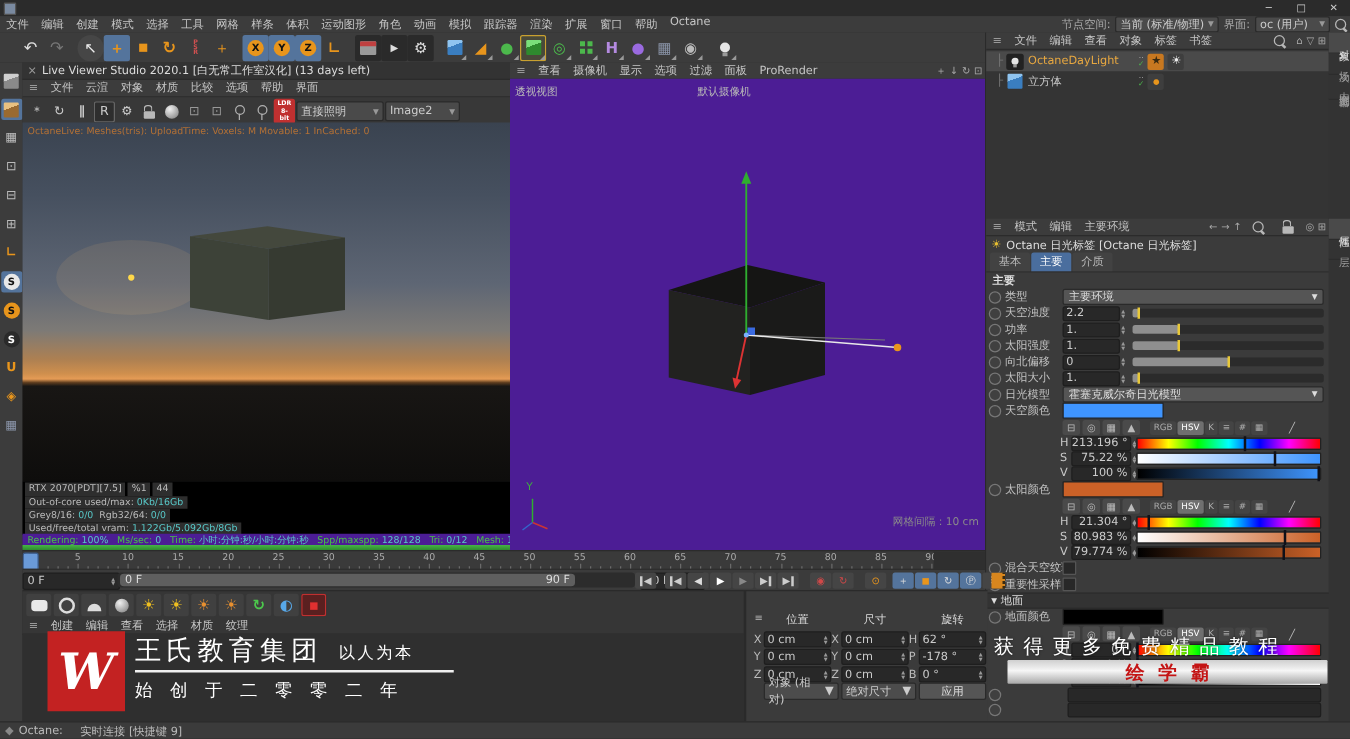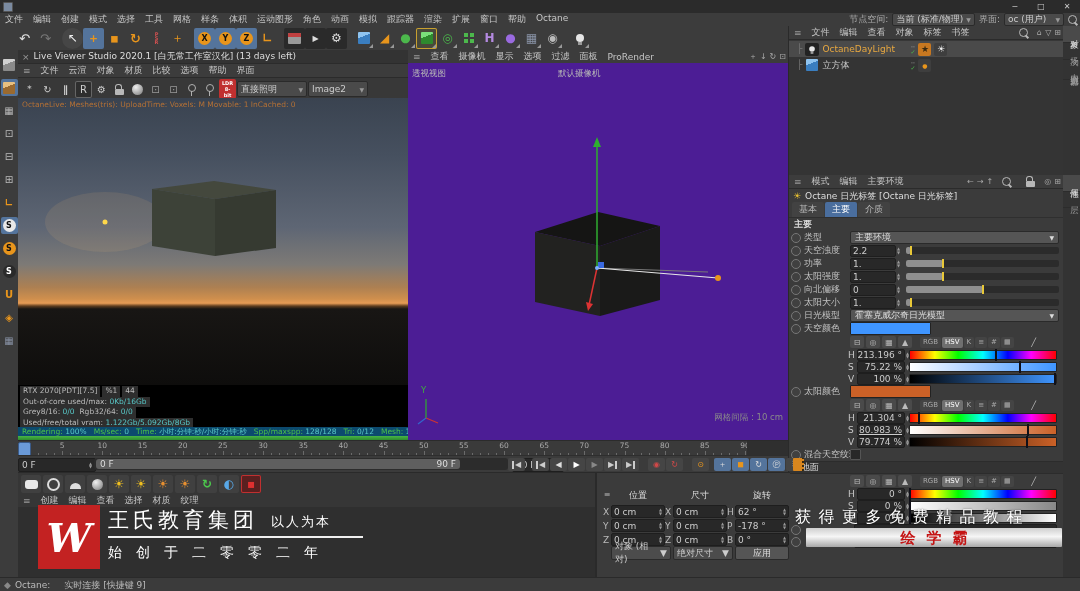--- a/index.html
+++ b/index.html
@@ -55,21 +55,21 @@
   
   .lv{left:18px;top:50px;width:390px;height:390px;background:#383838;border-right:2px solid #2a2a2a}
   .lv-tab{height:13px;background:#333;display:flex;align-items:center;gap:4px;padding-left:4px;border-bottom:1px solid #2b2b2b}
   .lv-menu,.pm{height:13px;display:flex;align-items:center;background:#3c3c3c;border-bottom:1px solid #2b2b2b}
   .lv-tools{height:22px;display:flex;align-items:center;gap:1px;padding-left:3px;background:#383838}
   .lv-img{position:absolute;left:0;top:48px;width:390px;height:287px;overflow:hidden;
     background:linear-gradient(180deg,#3a4350 0%,#46505f 20%,#5e6674 45%,#7d7a76 58%,#ad8052 66%,#cf8f4d 70%,#e59b55 71.5%,#5e3d1f 72.5%,#181614 73.5%,#0e0d0c 100%)}
   .lv-stats{position:absolute;left:0;top:335px;width:390px;height:42px;background:#000;font-size:7.5px;line-height:10.5px;padding-top:1px}
   .lv-stats .row{display:inline-block;background:#2e2e2e;margin:0 0 0 2px;padding:0 3px;white-space:nowrap;color:#bbb}
   .lv-stats .cy{color:#58c8c8}
-  .lv-rline{position:absolute;left:0;top:377px;width:390px;height:9px;background:#0c4a6e;font-size:7.5px;display:flex;gap:7px;align-items:center;padding-left:4px;white-space:nowrap}
+  .lv-rline{position:absolute;left:0;top:377px;width:390px;height:9px;background:#4c1d95;font-size:7.5px;display:flex;gap:7px;align-items:center;padding-left:4px;white-space:nowrap}
   .lv-rline b{color:#4ac04a;font-weight:normal}
   .lv-rline i{color:#58c8c8;font-style:normal}
   .lv-bar{position:absolute;left:0;top:386px;width:390px;height:4px;background:linear-gradient(180deg,#46b546,#2e8a2e)}
   .lv-orange{position:absolute;left:4px;top:50px;color:#c87830;font-size:7.5px;white-space:nowrap;opacity:.85}
   
   .vp{left:408px;top:50px;width:380px;height:390px;background:#3c3c3c}
   .vp-canvas{position:absolute;left:0;top:13px;width:380px;height:377px;background:#4c1d95}
   .hud{position:absolute;color:#b8b8b8;font-size:8.5px}
   .vp-right-ics{position:absolute;right:2px;top:0;height:13px;display:flex;align-items:center;gap:3px;color:#aaa;font-size:8px}
   
@@ -711,21 +711,21 @@
               <span>▲</span>
               <span>▼</span>
             </span>
             <span class="hsvbar" style="background: linear-gradient(90deg, rgb(255, 0, 0), rgb(255, 255, 0) 17%, rgb(0, 255, 0) 33%, rgb(0, 255, 255) 50%, rgb(0, 0, 255) 67%, rgb(255, 0, 255) 83%, rgb(255, 0, 0));">
               <span class="mark" style="left: calc(6% - 1px);"></span>
             </span>
           </div>
           <div class="prow" style="height: 12px;">
             <span style="width: 57px; flex: 0 0 auto;"></span>
             <span style="width: 9px;">S</span>
-            <span class="pfield" style="width: 42px; justify-content: flex-end; text-decoration: underline;">80.983 %</span>
+            <span class="pfield" style="width: 42px; justify-content: flex-end;">80.983 %</span>
             <span class="spin">
               <span>▲</span>
               <span>▼</span>
             </span>
             <span class="hsvbar" style="background: linear-gradient(90deg, rgb(255, 255, 255), rgb(203, 97, 39));">
               <span class="mark" style="left: calc(81% - 1px);"></span>
             </span>
           </div>
           <div class="prow" style="height: 12px;">
             <span style="width: 57px; flex: 0 0 auto;"></span>
@@ -737,23 +737,33 @@
             </span>
             <span class="hsvbar" style="background: linear-gradient(90deg, rgb(0, 0, 0), rgb(203, 97, 39));">
               <span class="mark" style="left: calc(80% - 1px);"></span>
             </span>
           </div>
           <div class="prow" style="height: 13px;">
             <span class="key"></span>
             <span class="plabel">混合天空纹理</span>
             <span class="ckb"></span>
           </div>
+          <div class="prow" style="height: 13px;">
+            <span class="key"></span>
+            <span class="plabel">重要性采样</span>
+            <span class="ckb"></span>
+          </div>
           <div class="sect">
             <span style="font-size: 6px;">▼</span>
             <span>地面</span>
+          </div>
+          <div class="prow" style="height: 13px;">
+            <span class="key"></span>
+            <span class="plabel">地面颜色</span>
+            <span class="swatch" style="background: rgb(0, 0, 0);"></span>
           </div>
           <div class="prow" style="height: 14px;">
             <span class="key" style="visibility: hidden;"></span>
             <span class="plabel"></span>
             <span class="mini" style="margin-right: 2px;">⊟</span>
             <span class="mini" style="margin-right: 2px;">◎</span>
             <span class="mini" style="margin-right: 2px;">▦</span>
             <span class="mini" style="margin-right: 2px;">▲</span>
             <span style="width: 6px;"></span>
             <span class="tgl" style="margin-right: 1px;">RGB</span>

